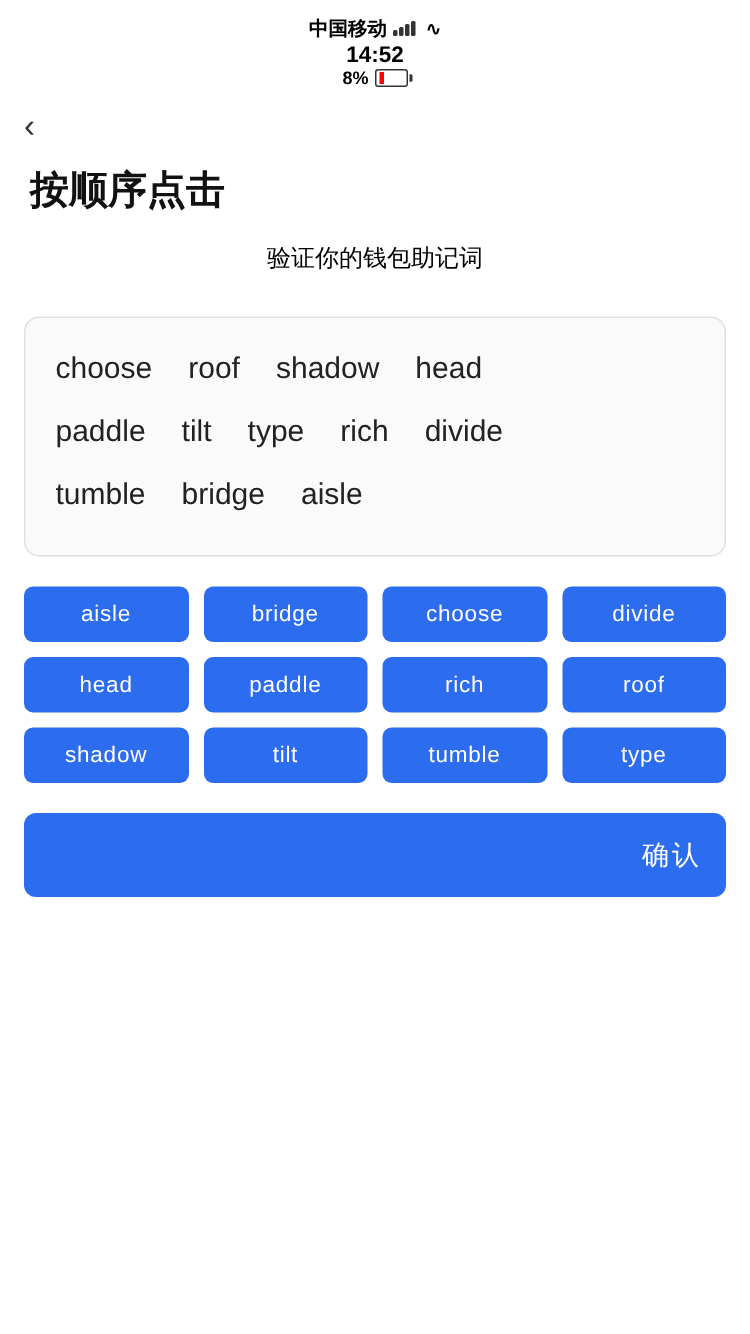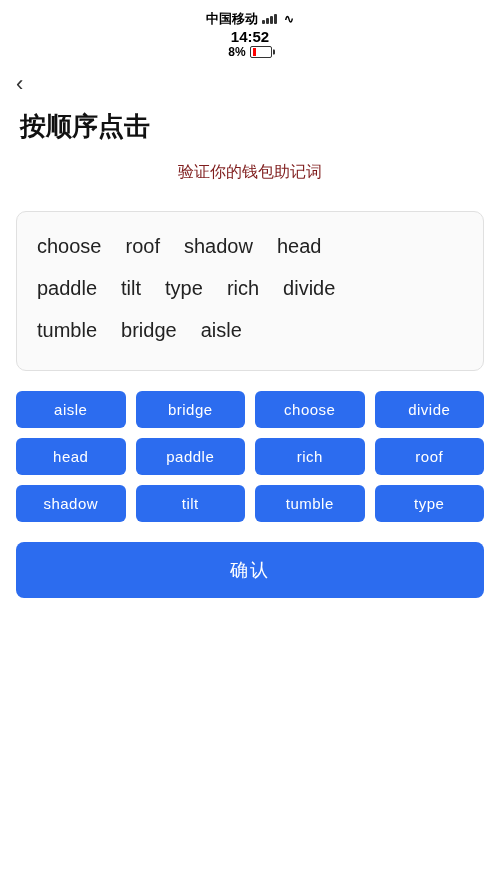--- a/index.html
+++ b/index.html
@@ -71,21 +71,21 @@
     }
 
     
     .instruction-section {
       text-align: center;
       padding: 0 20px 12px;
     }
     .instruction-title {
       font-size: 16px;
       font-weight: 500;
-      color: #7f1d1d;
+      color: #000000;
       margin-bottom: 6px;
     }
     .instruction-desc {
       font-size: 12px;
       color: #888;
       line-height: 1.6;
       text-align: left;
     }
 
     
@@ -142,20 +142,21 @@
       width: 100%;
       background: #2c6cef;
       color: #fff;
       border: none;
       border-radius: 8px;
       padding: 16px;
       font-size: 18px;
       font-weight: 500;
       cursor: pointer;
       letter-spacing: 2px;
+      text-align: right;
     }
 
     
     .signal-bars { display: flex; align-items: flex-end; gap: 1px; }
     .signal-bars span {
       display: block; width: 3px; background: #333; border-radius: 1px;
     }
     .signal-bars span:nth-child(1) { height: 4px; }
     .signal-bars span:nth-child(2) { height: 6px; }
     .signal-bars span:nth-child(3) { height: 8px; }

